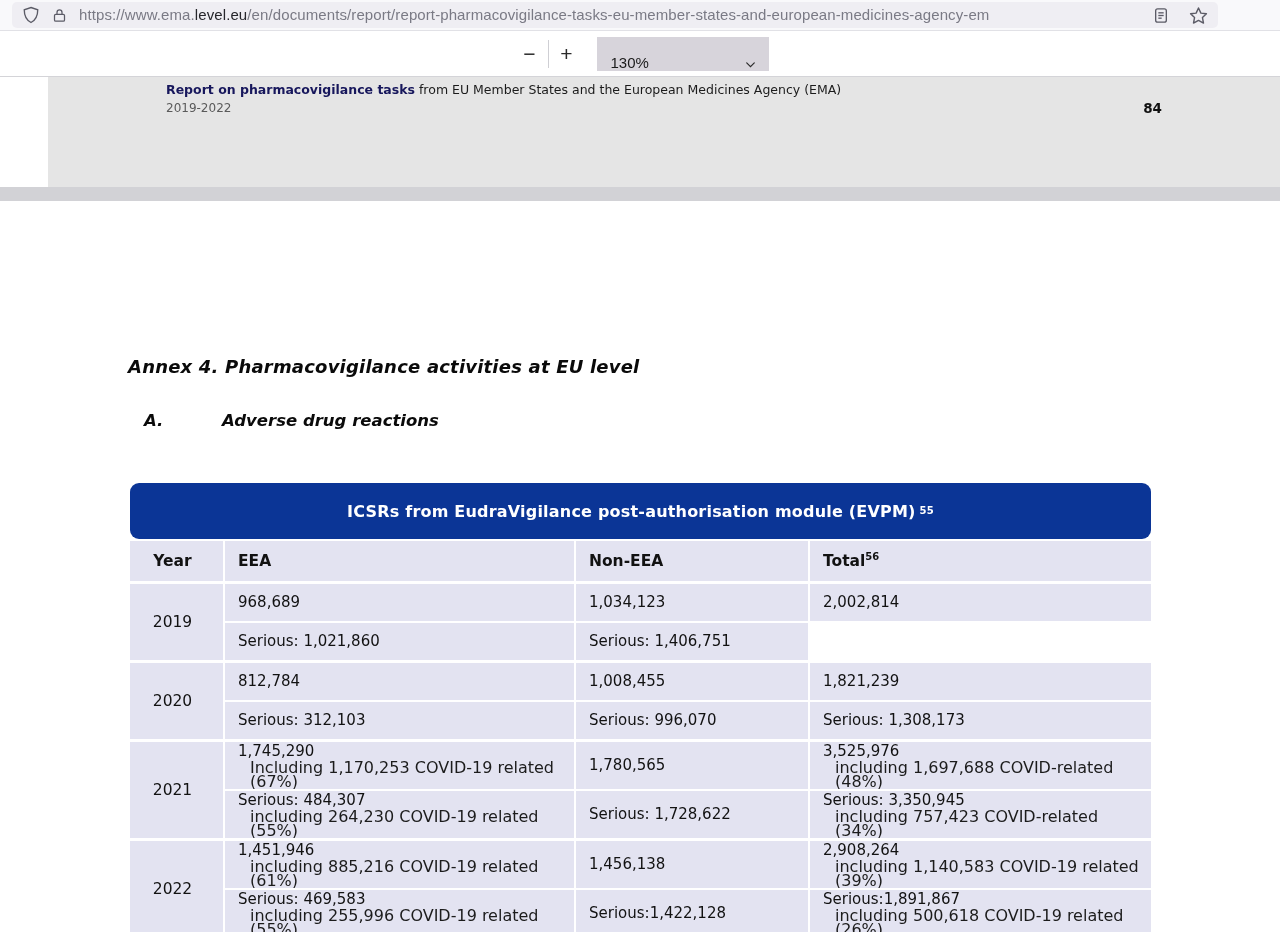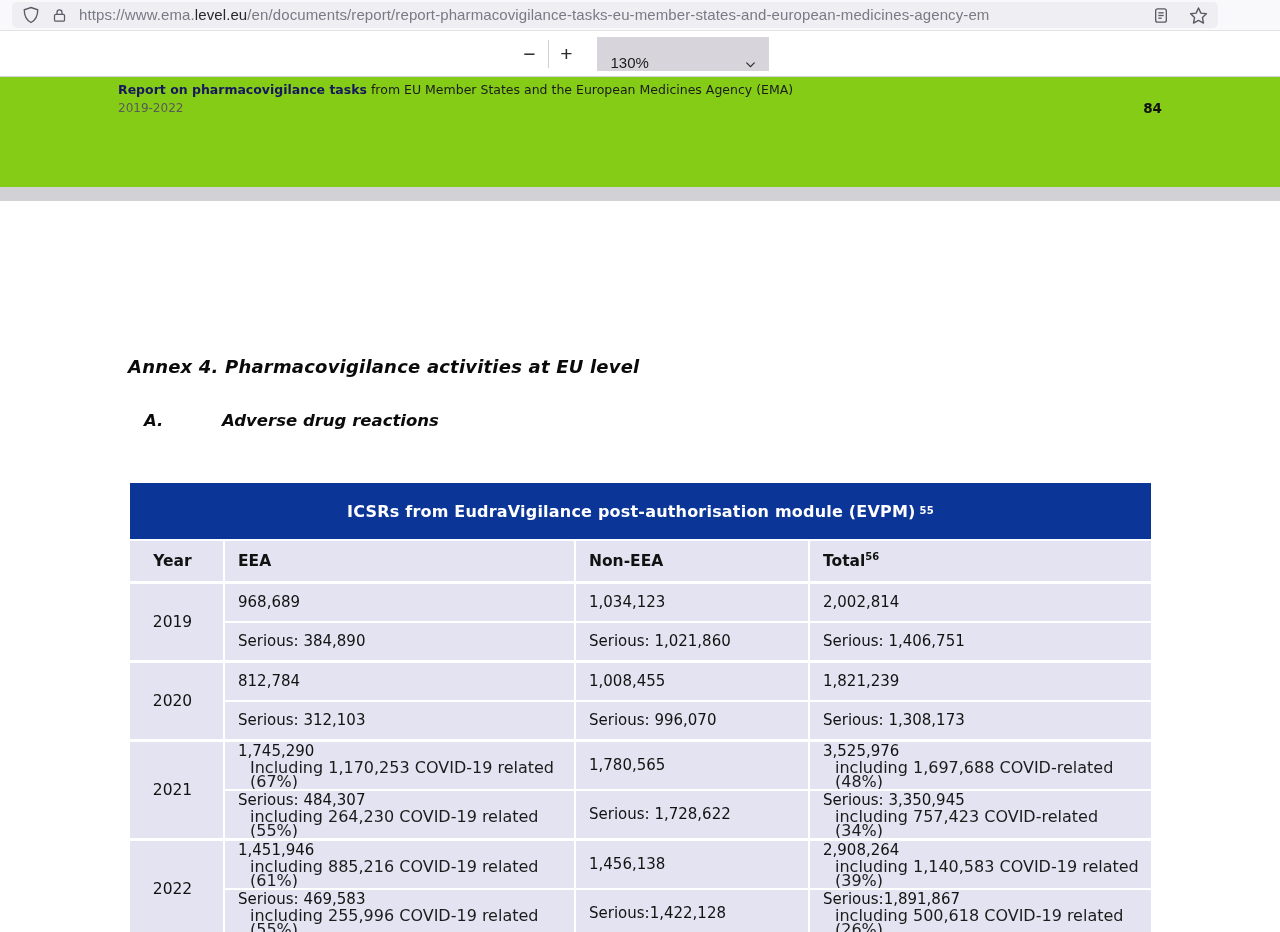--- a/index.html
+++ b/index.html
@@ -41,42 +41,42 @@
     font-size:21px; line-height:34px; text-align:center; cursor:pointer;
   }
   .zoom-divider{ width:1px; height:28px; background:#cfcfd4; }
   .zoom-select{
     width:172px; height:34px; background:var(--dropdown-bg); margin-left:12px;
     display:flex; align-items:flex-end; padding:0 12px 0 14px; cursor:pointer;
   }
   .zoom-select .zl{ flex:1; font-size:15px; color:#1b1b1b; }
 
   
-  .page-top{ height:110px; background:#84cc16; position:relative; }
+  .page-top{ height:110px; background:#e5e5e5; position:relative;margin-left:48px; }
   .doc-header{ position:absolute; left:118px; top:5px; font-size:12.5px; color:#1b1b1b; }
   .doc-header .b{ font-weight:bold; color:#17175c; }
   .doc-header .sub{ margin-top:4px; font-size:12px; color:#5a5a5a; }
   .doc-pagenum{ position:absolute; right:118px; top:23px; font-weight:bold; font-size:13.5px; color:#111; }
 
   .page-gap{ height:14px; background:var(--gap-bg); }
 
   .page-main{ height:731px; background:#fff; position:relative;padding-left:8px; }
   .h1{
     position:absolute; left:128px; top:155px;
     font-size:18px; font-weight:bold; font-style:italic; color:#0a0a0a; letter-spacing:.2px;
   }
   .h2{ position:absolute; left:144px; top:210px; font-size:16.5px; font-weight:bold; font-style:italic; color:#0a0a0a; }
   .h2 .lbl{ display:inline-block; width:78px; }
 
   
   .evpm{ position:absolute; left:130px; top:282px; width:1021px; }
   .evpm-title{
     background:var(--tbl-blue); color:#fff; height:56px;
     display:flex; align-items:center; justify-content:center;
-    font-size:16px; font-weight:bold; letter-spacing:.2px;
+    font-size:16px; font-weight:bold; letter-spacing:.2px;border-radius:9px;
   }
   sup{ font-size:10px; vertical-align:super; line-height:0; }
   .evpm-title sup{ margin-left:4px; }
 
   .tgrid{ display:grid; grid-template-columns:93px 349px 232px 1fr; gap:2px; background:#fff; }
   .thead{ margin-top:2px; }
   .thead .cell{ height:40px; font-weight:bold; font-size:15.5px; }
   .ygroup{ margin-top:3px; grid-auto-rows:37px; }
   .ygroup.tall{ grid-auto-rows:47px; }
 
@@ -170,24 +170,20 @@
         </div>
       <div class="cell">
           <div class="val">1,034,123</div>
           <div class="note"></div>
         </div>
       <div class="cell">
           <div class="val">2,002,814</div>
           <div class="note"></div>
         </div>
       <div class="cell">
-          <div class="val">Serious: 384,890</div>
-          <div class="note"></div>
-        </div>
-      <div class="cell">
           <div class="val">Serious: 1,021,860</div>
           <div class="note"></div>
         </div>
       <div class="cell">
           <div class="val">Serious: 1,406,751</div>
           <div class="note"></div>
         </div>
     </div>
 
     <div class="tgrid ygroup">

